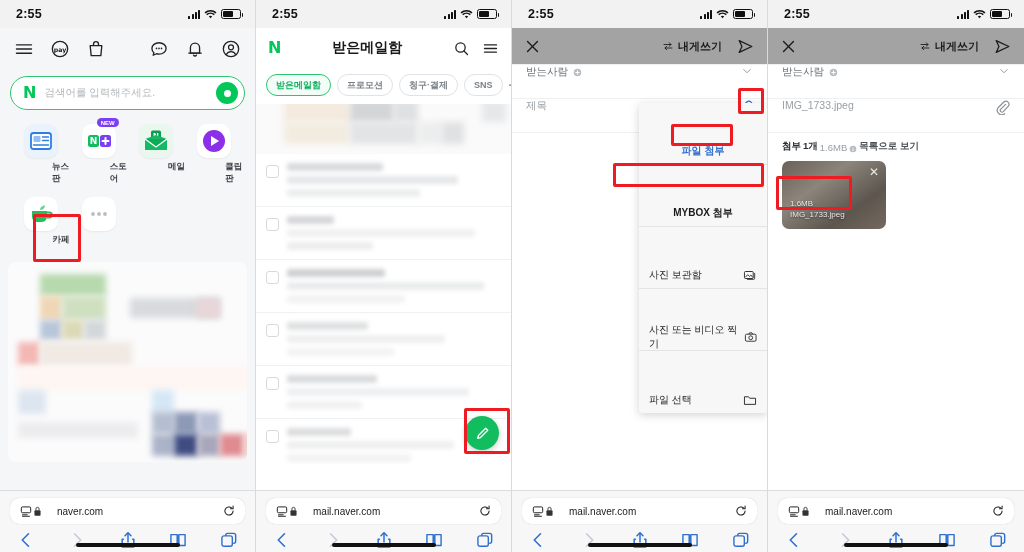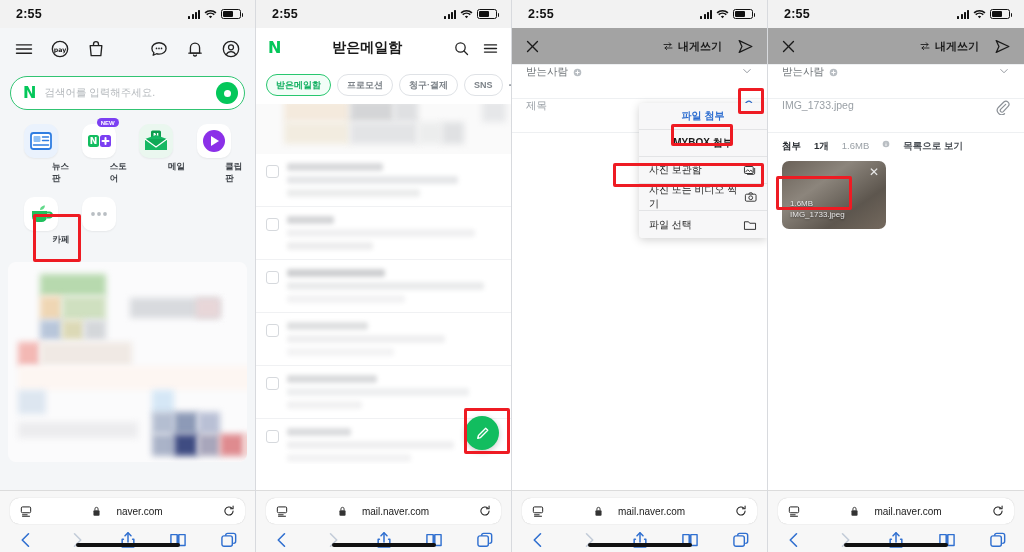--- a/index.html
+++ b/index.html
@@ -71,36 +71,36 @@
   .mlines { flex:1; display:flex; flex-direction:column; gap:5px;}
   .bl { height:8px; border-radius:2px; background:#e6e7e9; filter: blur(2.2px);}
   .fab { position:absolute; right:12px; bottom:14px; width:34px;height:34px;border-radius:50%;background:#12bd5f; display:flex;align-items:center;justify-content:center; box-shadow:0 2px 6px rgba(0,0,0,.2);}
 
   
   .cp-head { height:36px; display:flex; align-items:center; justify-content:space-between; padding:0 12px; background:#a3a3a3;}
   .cp-mid { display:flex; align-items:center; gap:4px; font-size:11px; font-weight:700; color:#1a1a1a; margin-left:auto; margin-right:14px;}
   .fieldrow { display:flex; align-items:flex-start; justify-content:space-between; padding:0 14px; height:34px; border-top:1px solid #eef0f2; font-size:10.5px; color:#707579;}
   .fieldrow.sub { color:#9aa0a6; }
   .menu { position:absolute; right:0; top:103px; width:128px; background:#f7f7f8; border-radius:4px 0 0 4px; box-shadow:0 2px 10px rgba(0,0,0,.18); overflow:hidden; z-index:20;}
-  .mi { display:flex; align-items:center; justify-content:space-between; padding:0 10px; height:27px; font-size:10px; color:#1a1a1a; border-bottom:1px solid #e3e4e6; background:#f7f7f8;}
+  .mi { display:flex; align-items:center; justify-content:space-between; padding:0 10px; height:27px; font-size:10px; color:#1a1a1a; border-bottom:1px solid #e3e4e6; background:#f7f7f8;margin-top:35px;}
   .mi:last-child{border-bottom:none;}
   .mi.hdr { justify-content:center; color:#2f6fd0; font-weight:800; }
   .mi.hdr2 { justify-content:center; color:#1a1a1a; font-weight:700; }
-  .att-row { display:flex; align-items:flex-start; gap:13px; padding:7px 14px 4px; font-size:9.5px; color:#9aa0a6;}
+  .att-row { display:flex; align-items:flex-end; gap:2px; padding:7px 14px 4px; font-size:9.5px; color:#9aa0a6;}
   .att-row b { color:#2a2e33; font-weight:800;}
   .att-row .lnk { color:#4a4f55; font-weight:600;}
   .thumb { margin:4px 14px; width:104px; height:68px; border-radius:7px; position:relative; overflow:hidden;
            background: linear-gradient(145deg,#6a6158 0%,#8c857c 35%,#5d564e 70%,#74695e 100%); }
   .thumb .x { position:absolute; top:5px; right:7px; color:#e9e9e9; font-size:12px; line-height:1; }
   .thumb .meta { position:absolute; left:8px; bottom:8px; color:#e8e8e8; font-size:8px; line-height:1.45; text-shadow:0 1px 2px rgba(0,0,0,.5);}
 
   
   .safari { position:absolute; bottom:0; left:0; right:0; height:62px; background:#f7f7f7; border-top:1px solid #dcdcdc;}
   .urlbar { margin:7px 10px 0; height:26px; background:#fff; border-radius:9px; display:flex;align-items:center; padding:0 9px; box-shadow:0 0 1px rgba(0,0,0,.25);}
-  .url-txt { flex:1; text-align:center; font-size:10px; color:#1a1a1a; display:flex;align-items:center;justify-content:center;gap:15px;}
+  .url-txt { flex:1; text-align:center; font-size:10px; color:#1a1a1a; display:flex;align-items:center;justify-content:flex-start;gap:15px;}
   .tools { display:flex; align-items:center; justify-content:space-between; padding:6px 16px 0;}
   .homebar { position:absolute; bottom:5px; left:50%; transform:translateX(-50%); width:104px;height:4px;border-radius:3px;background:#111;}
   .pixblock { position:absolute; filter: blur(3px); }
 </style>
 </head>
 <body>
 
 <div class="stage">
 
   <div class="panel">

